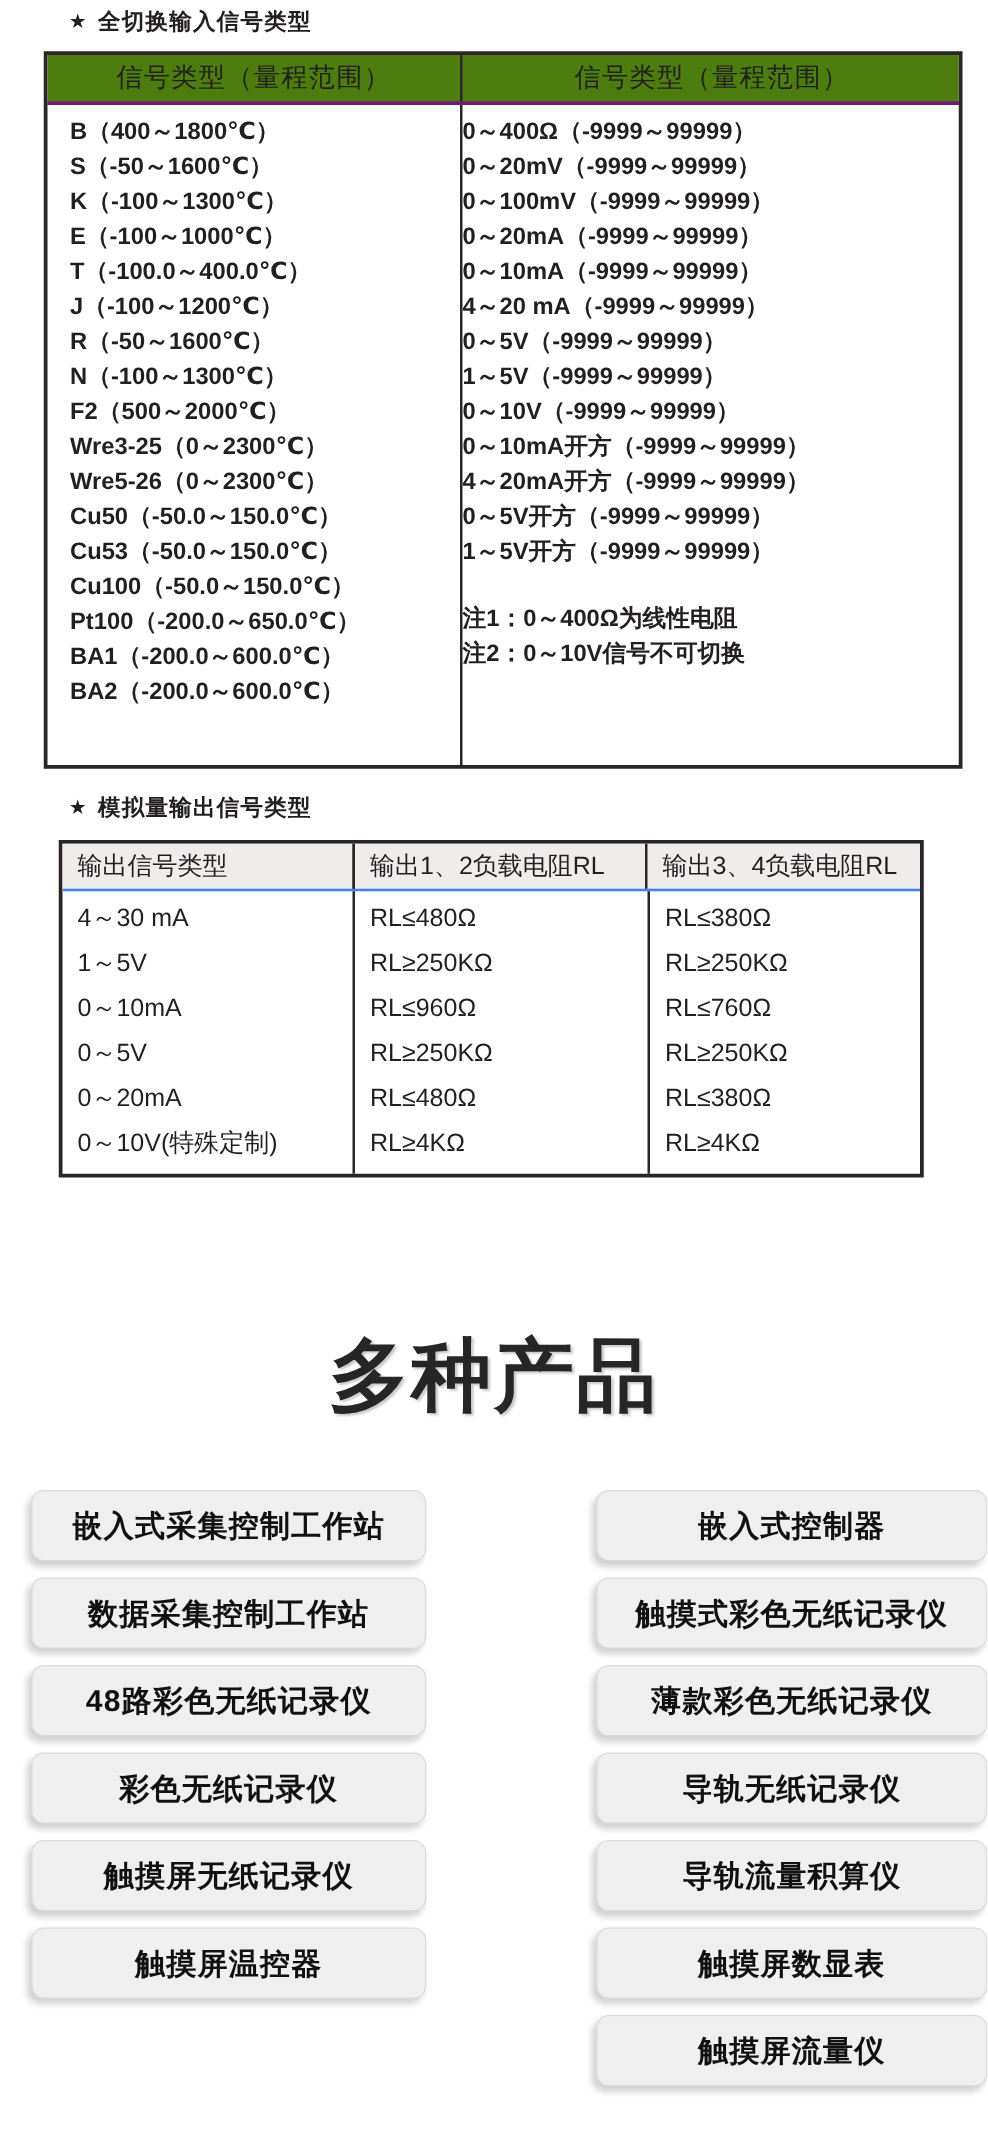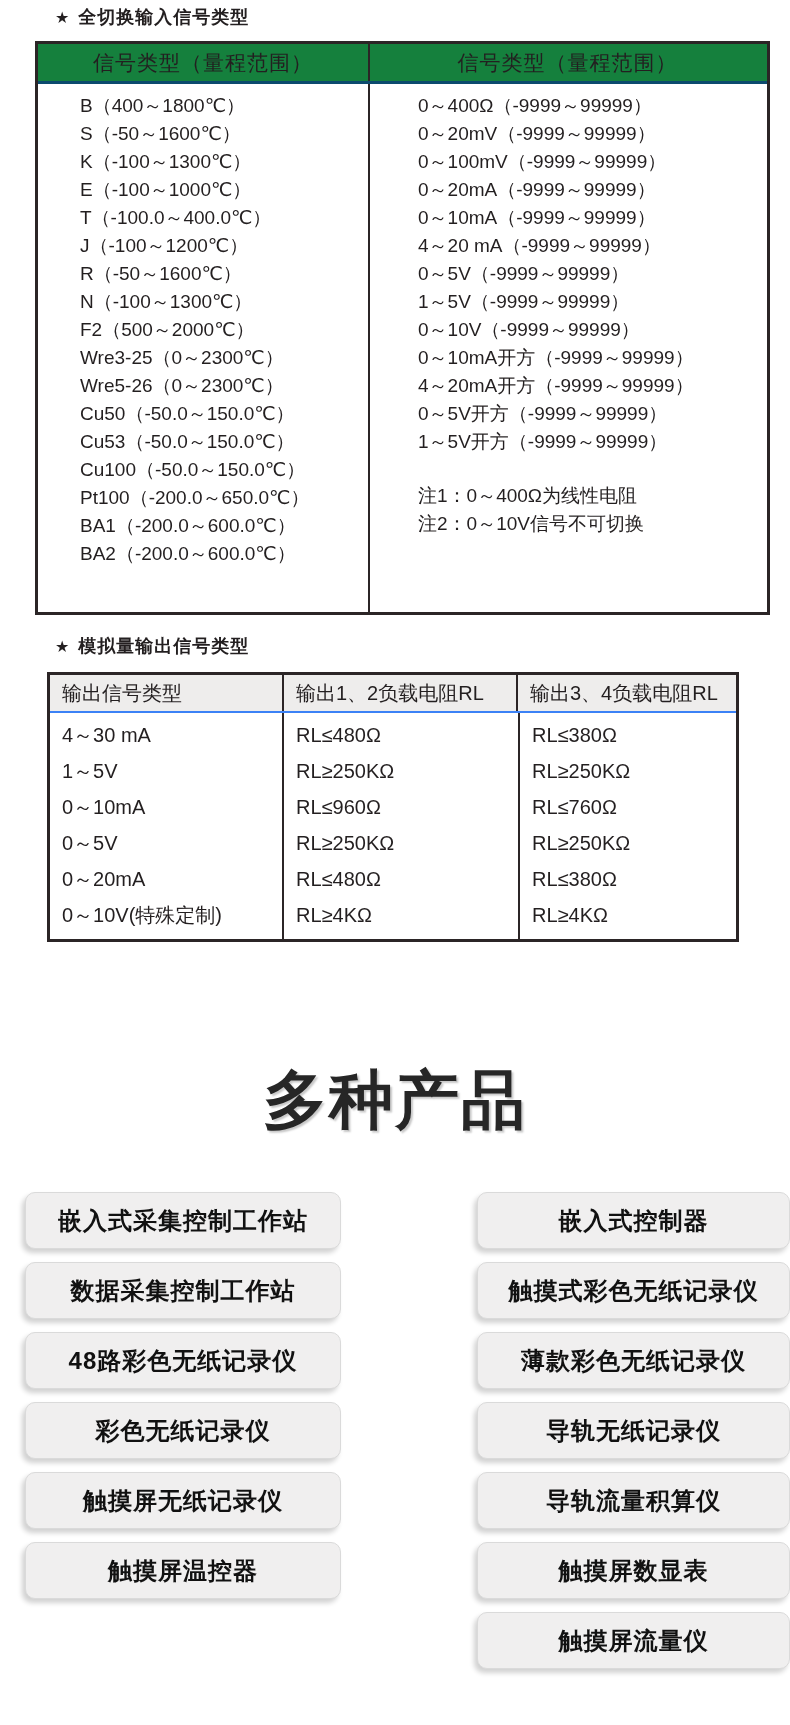--- a/index.html
+++ b/index.html
@@ -24,36 +24,35 @@
     line-height:23px;
   }
   .sec-heading .star { font-size:16px; }
   
   .table1 {
     margin:12px 0 0 35px;
     width:735px;
     border:3px solid #2b2526;
     background:#ffffff;
   }
-  .t1-head { display:flex; border-bottom:3px solid #0c4a6e; background:#15803d; }
+  .t1-head { display:flex; border-bottom:3px solid #701a75; background:#4d7c0f;justify-content:space-between; }
   .t1-h {
     height:37px; line-height:37px;
     text-align:center; font-size:21px; font-weight:500;
     letter-spacing:1px;
   }
   .t1-h.c1 { width:332px; border-right:2px solid #2b2526; }
   .t1-h.c2 { width:395px; }
   .t1-body { display:flex; height:528px; }
   .t1-col { padding-top:8px; }
   .t1-col.c1 { width:332px; border-right:2px solid #2b2526; padding-left:18px; }
-  .t1-col.c2 { width:395px; padding-left:24px; }
+  .t1-col.c2 { width:395px; }
   .t1-row {
     font-size:19px; line-height:28px; white-space:nowrap;
-    font-weight:400;
-    margin-left:24px;
+    font-weight:700;
   }
   .notes { margin-top:26px; }
   
   .table2 {
     margin:14px 0 0 47px;
     width:692px;
     border:3px solid #2b2526;
     background:#ffffff;
   }
   .t2-head { display:flex; border-bottom:2px solid #3b82f6; background:#eeedec; }

